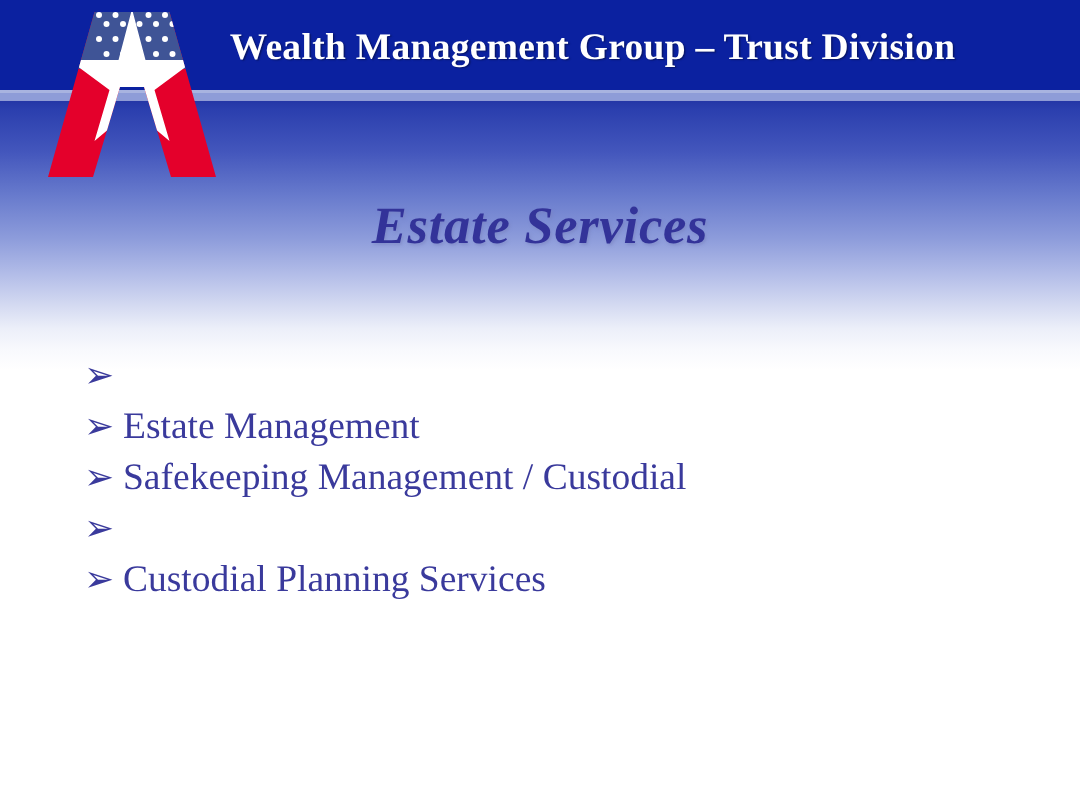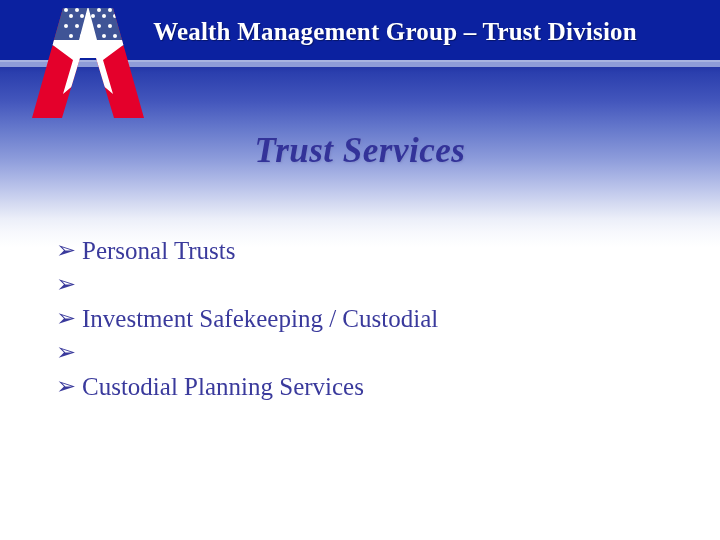--- a/index.html
+++ b/index.html
@@ -205,33 +205,33 @@
             <circle cx="84" cy="10" r="2"></circle>
           <circle cx="95" cy="10" r="2"></circle>
             <circle cx="62" cy="44" r="2"></circle>
         </g>
 
         <path fill="#ffffff" d="M62,6 L71,40 L104,40 L77,60 L87,94 L62,73 L37,94 L47,60 L20,40 L53,40 Z"></path>
       </g>
     </svg>
   </div>
 
-  <div class="slide-title">Trust Services</div>
+  <div class="slide-title">Estate Services</div>
 
   <ul class="bullet-list">
     <li class="bullet-item">
       <span class="bullet-marker">➢</span>
-      <span class="bullet-text">Personal Trusts</span>
-    </li>
-    <li class="bullet-item">
-      <span class="bullet-marker">➢</span>
-    </li>
-    <li class="bullet-item">
-      <span class="bullet-marker">➢</span>
-      <span class="bullet-text">Investment Safekeeping / Custodial</span>
+    </li>
+    <li class="bullet-item">
+      <span class="bullet-marker">➢</span>
+      <span class="bullet-text">Estate Management</span>
+    </li>
+    <li class="bullet-item">
+      <span class="bullet-marker">➢</span>
+      <span class="bullet-text">Safekeeping Management / Custodial</span>
     </li>
     <li class="bullet-item">
       <span class="bullet-marker">➢</span>
     </li>
     <li class="bullet-item">
       <span class="bullet-marker">➢</span>
       <span class="bullet-text">Custodial Planning Services</span>
     </li>
   </ul>
 

